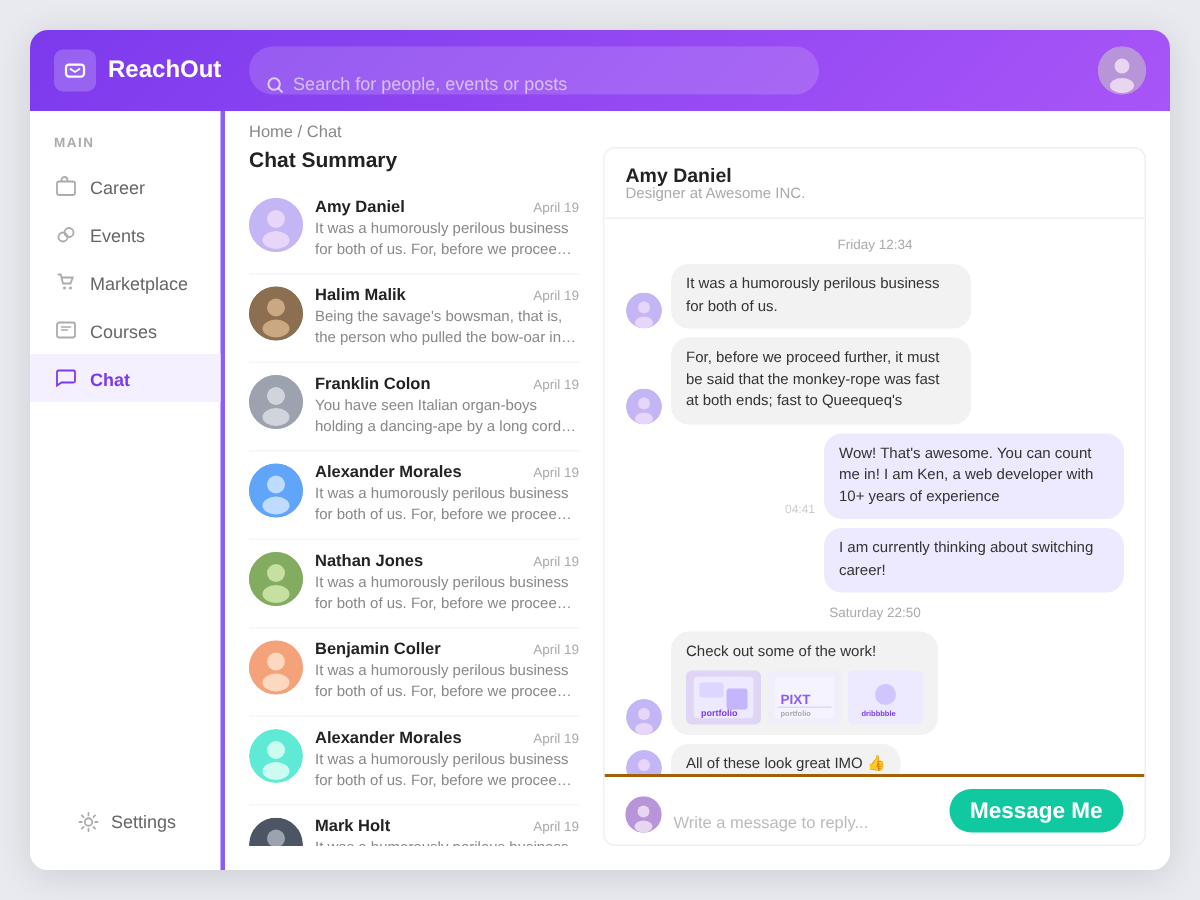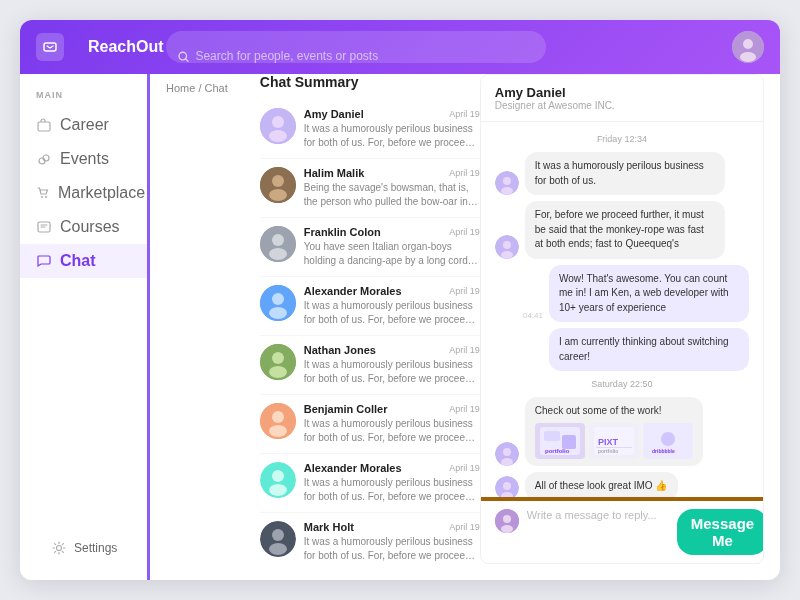--- a/index.html
+++ b/index.html
@@ -28,21 +28,21 @@
       background: linear-gradient(135deg, #7c3aed 0%, #a855f7 100%);
       height: 54px;
       display: flex;
       align-items: center;
       padding: 0 16px;
       flex-shrink: 0;
     }
     .header-logo {
       display: flex;
       align-items: center;
-      gap: 24px;
+      gap: 8px;
       color: white;
       font-weight: 700;
       font-size: 16px;
       width: 130px;
     }
     .logo-icon {
       width: 28px;
       height: 28px;
       background: rgba(255,255,255,0.2);
       border-radius: 6px;
@@ -105,25 +105,25 @@
     .sidebar-section-label {
       font-size: 9px;
       font-weight: 700;
       color: #aaa;
       letter-spacing: 1px;
       padding: 0 16px 8px;
       text-transform: uppercase;
     }
     .sidebar-item {
       display: flex;
-      align-items: center;
+      align-items: flex-end;
       gap: 8px;
       padding: 8px 16px;
       cursor: pointer;
-      font-size: 16px;
+      font-size: 12px;
       color: #666;
       border-radius: 0;
       transition: background 0.15s;
     }
     .sidebar-item.active {
       color: #7c3aed;
       background: #f5f0ff;
       font-weight: 600;
     }
     .sidebar-icon {
@@ -143,35 +143,36 @@
       gap: 8px;
       padding: 8px 32px;
       cursor: pointer;
       font-size: 12px;
       color: #666;
     }
     
     .content-area {
       flex: 1;
       display: flex;
+      flex-direction: column;
       overflow: hidden;
     }
     .breadcrumb {
       font-size: 11px;
       color: #aaa;
       padding: 8px 16px 4px;
     }
     .breadcrumb span { color: #888; }
     
     .chat-panel {
       display: flex;
       flex: 1;
       overflow: hidden;
       padding: 0 16px 16px;
-      gap: 0;
+      gap: 16px;
     }
     
     .chat-list {
       width: 220px;
       flex-shrink: 0;
       display: flex;
       flex-direction: column;
     }
     .chat-list-title {
       font-size: 14px;
@@ -324,23 +325,23 @@
       display: flex;
       align-items: center;
       justify-content: center;
       font-size: 8px;
       color: #9970cc;
       font-weight: 700;
       overflow: hidden;
     }
     .chat-input-area {
       padding: 8px 14px;
-      border-top: 4px solid #a16207;
-      display: flex;
-      align-items: flex-start;
+      border-top: 2px solid #a16207;
+      display: flex;
+      align-items: flex-end;
       gap: 8px;
     }
     .chat-input-avatar {
       width: 24px;
       height: 24px;
       border-radius: 50%;
       background: #c4a3e0;
       flex-shrink: 0;
       display: flex;
       align-items: center;

